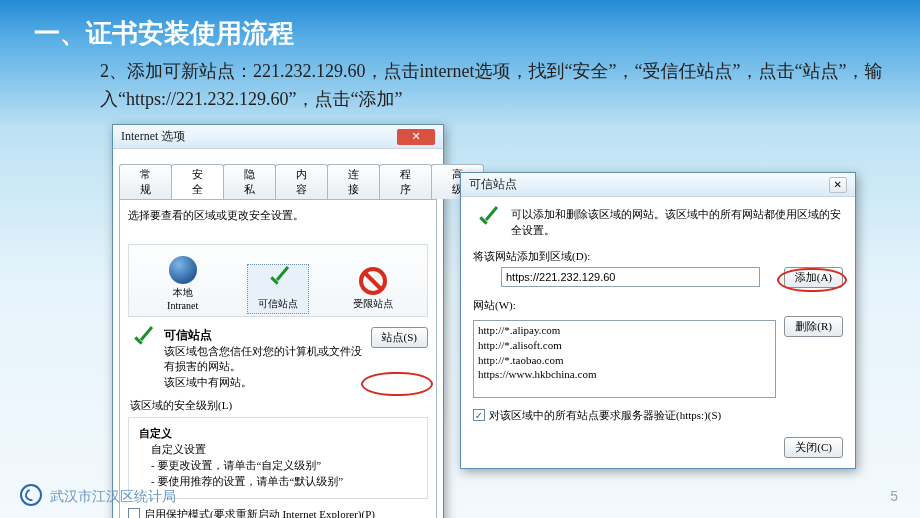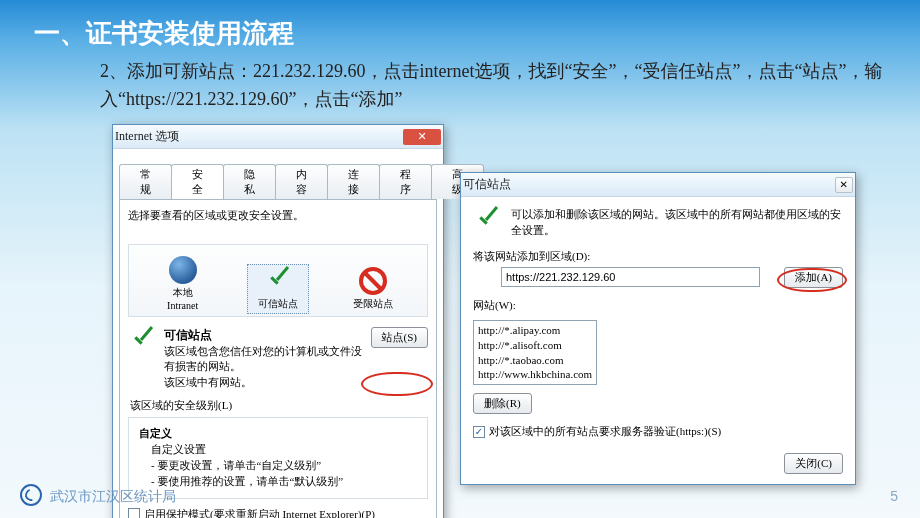--- a/index.html
+++ b/index.html
@@ -12,21 +12,21 @@
   }
   .title { color:#fff; font-size:26px; font-weight:bold; position:absolute; left:34px; top:16px; }
   .subtitle { color:#23201f; font-size:18px; position:absolute; left:100px; top:58px; width:790px; line-height:1.55; font-family:"SimSun","Microsoft YaHei"; }
   .footer-wrap { position:absolute; left:20px; bottom:12px; display:flex; align-items:flex-end; gap:8px; }
   .logo { width:22px; height:22px; border-radius:50%; border:2px solid #2c66ad; position:relative; }
   .logo::after { content:""; position:absolute; inset:3px; border-radius:50%; border:2px solid #2c66ad; border-top-color:transparent; border-right-color:transparent; transform:rotate(30deg); }
   .footer-text { color:#6b97c3; font-size:14px; }
   .pagenum { position:absolute; right:22px; bottom:14px; color:#8aa7c0; font-size:14px; }
 
   .dlg { position:absolute; background:#fff; border:1px solid #5b8fb9; box-shadow:2px 3px 10px rgba(0,0,0,.35); font-size:11px; font-family:"SimSun","Microsoft YaHei",Tahoma; }
-  .dlg-titlebar { height:24px; background:linear-gradient(#f6fbff,#daeaf7); border-bottom:1px solid #c6d7e3; display:flex; align-items:center; padding:0 2px; }
+  .dlg-titlebar { height:24px; background:linear-gradient(#f6fbff,#daeaf7); border-bottom:1px solid #c6d7e3; display:flex; align-items:center; padding:0 8px; }
   .dlg-titlebar .t { font-size:12px; color:#1a1a1a; }
   .dlg-titlebar .x { margin-left:auto; width:38px; height:16px; background:#d95140; color:#fff; border-radius:2px; text-align:center; line-height:15px; font-size:11px; }
   .tabs { display:flex; gap:0; padding:4px 6px 0 6px; }
   .tab { border:1px solid #a9b9c6; border-bottom:none; padding:2px 20px; background:linear-gradient(#fdfefe,#e9eef3); font-size:11px; border-radius:3px 3px 0 0; margin-right:-1px;margin-top:11px; }
   .tab.active { background:#fff; position:relative; z-index:2; }
   .tabpanel { border:1px solid #a9b9c6; margin:0 6px 6px 6px; padding:8px; background:#fff; }
   .zone-icons { border:1px solid #d6dee6; padding:8px 6px 2px 6px; display:flex; justify-content:space-around; align-items:flex-end; background:linear-gradient(#fdfefe,#f3f6f9); }
   .zone { width:62px; text-align:center; border:1px solid transparent; padding:2px 0; font-size:10px; }
   .zone .ic { width:28px; height:28px; margin:0 auto 2px; border-radius:50%; }
   .zone.sel { border:1px dotted #6b8fb0; background:#e8f1fa; }
@@ -146,26 +146,26 @@
       <div class="txt">可以添加和删除该区域的网站。该区域中的所有网站都使用区域的安全设置。</div>
     </div>
 
     <div class="ts-label">将该网站添加到区域(D):</div>
     <div class="ts-input-row" style="position:relative;">
       <input class="ts-input" value="https://221.232.129.60" style="">
       <span class="btn">添加(A)</span>
     </div>
 
     <div class="ts-label">网站(W):</div>
-    <div style="display:flex; gap:8px; align-items:flex-start;flex-direction:column;">
+    <div style="display:flex; gap:8px; align-items:flex-start;">
       <div class="ts-list" style="flex:1;">
         <div>http://*.alipay.com</div>
         <div>http://*.alisoft.com</div>
         <div>http://*.taobao.com</div>
-        <div>http://www.hkbchina.com</div>
+        <div>https://www.hkbchina.com</div>
       </div>
       <span class="btn">删除(R)</span>
     </div>
 
     <div class="ts-chk">
       <span class="chkbox">✓</span>
       <span>对该区域中的所有站点要求服务器验证(https:)(S)</span>
     </div>
 
     <div class="ts-close-row">

